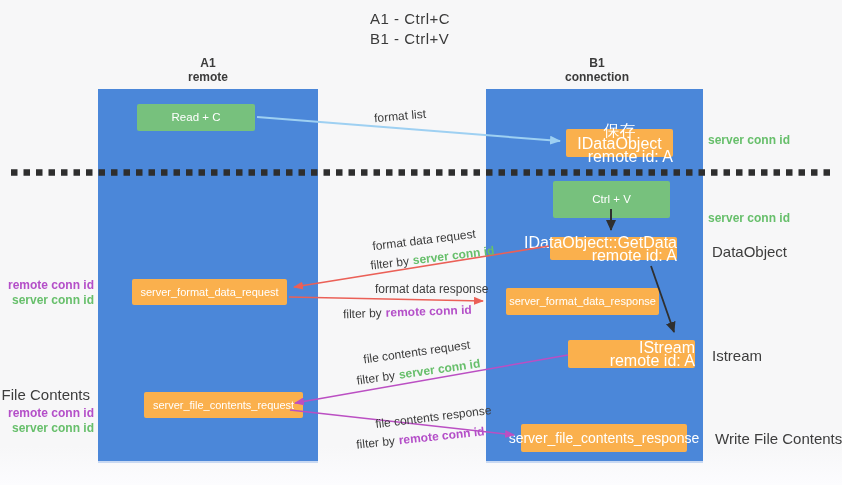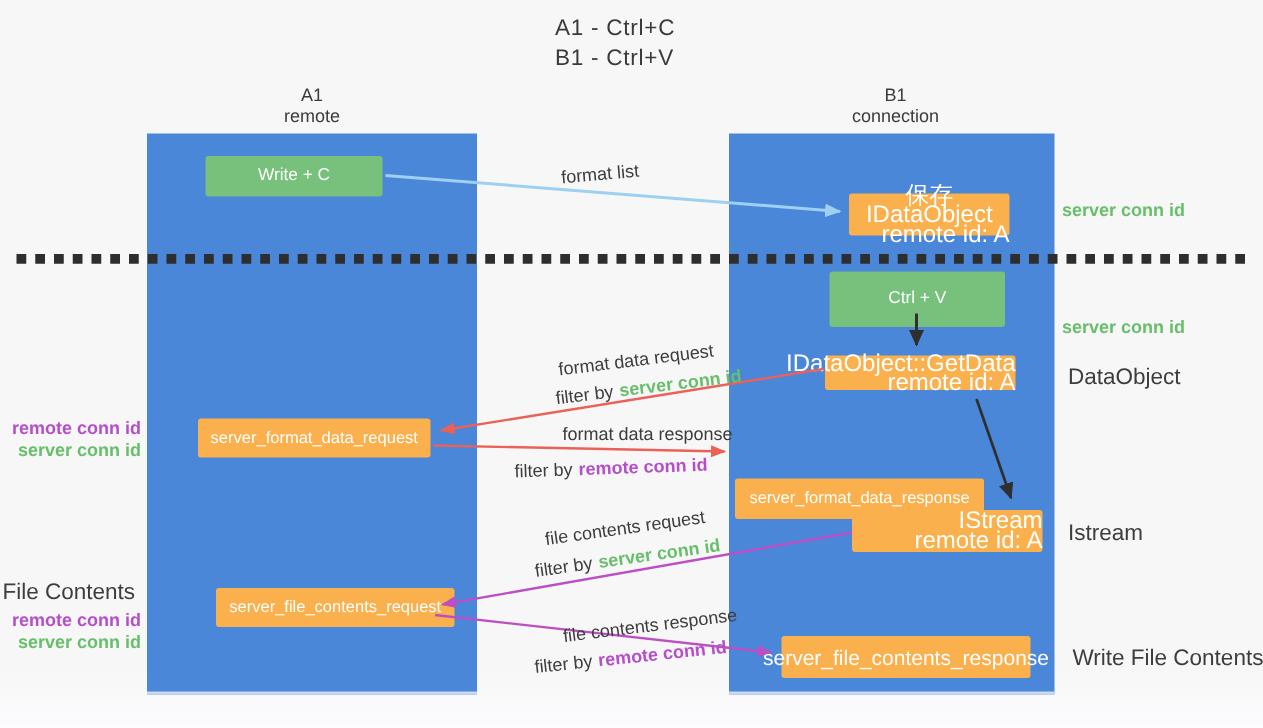--- a/index.html
+++ b/index.html
@@ -15,21 +15,21 @@
     color:#3a3a3a;
   }
   .abs{position:absolute;}
   .title{
     left:370px;top:9px;
     font-size:15px;line-height:20px;
     color:#3a3a3a;letter-spacing:0.5px;
   }
   .lane-header{
     top:56px;width:120px;
-    text-align:center;font-size:12px;line-height:14px;color:#3b3b3b;
+    text-align:center;font-size:12px;line-height:14px;color:#3b3b3b;font-weight:bold;
   }
   .lane{
     top:89px;height:372px;
     background:#4b87d9;
     border-bottom:2px solid #c9d9f2;
     z-index:1;
   }
   .lane-a{left:98px;width:220px;}
   .lane-b{left:486px;width:217px;}
   .overlay{position:absolute;left:0;top:0;z-index:5;pointer-events:none;}
@@ -106,42 +106,42 @@
     <line x1="549" y1="246" x2="294" y2="287" stroke="#eb6057" stroke-width="1.6" marker-end="url(#ah-red)"></line>
 
     <line x1="289" y1="297" x2="483" y2="301" stroke="#eb6057" stroke-width="1.6" marker-end="url(#ah-red)"></line>
 
     <line x1="568" y1="355" x2="295" y2="403" stroke="#bb4fc3" stroke-width="1.6" marker-end="url(#ah-mag)"></line>
 
     <line x1="290" y1="410" x2="514" y2="435" stroke="#bb4fc3" stroke-width="1.6" marker-end="url(#ah-mag)"></line>
   </svg>
 
   <div class="node green" style="left:137px;top:104px;width:118px;height:27px;">
-    <span>Write + C</span>
+    <span>Read + C</span>
   </div>
 
   <div class="node orange two-line" style="left:566px;top:129px;width:107px;height:28px;">
     <span>保存IDataObject</span>
     <span>remote id: A</span>
   </div>
 
   <div class="node green" style="left:553px;top:181px;width:117px;height:37px;">
     <span>Ctrl + V</span>
   </div>
 
   <div class="node orange two-line" style="left:550px;top:237px;width:127px;height:23px;">
     <span>IDataObject::GetData</span>
     <span>remote id: A</span>
   </div>
 
   <div class="node orange" style="left:132px;top:279px;width:155px;height:26px;font-size:11px;">
     <span>server_format_data_request</span>
   </div>
 
-  <div class="node orange" style="left:490px;top:288px;width:166px;height:27px;font-size:11px;margin-top:31px;">
+  <div class="node orange" style="left:506px;top:288px;width:153px;height:27px;font-size:11px;">
     <span>server_format_data_response</span>
   </div>
 
   <div class="node orange two-line" style="left:568px;top:340px;width:127px;height:28px;">
     <span>IStream</span>
     <span>remote id: A</span>
   </div>
 
   <div class="node orange" style="left:144px;top:392px;width:159px;height:26px;font-size:11px;">
     <span>server_file_contents_request</span>

